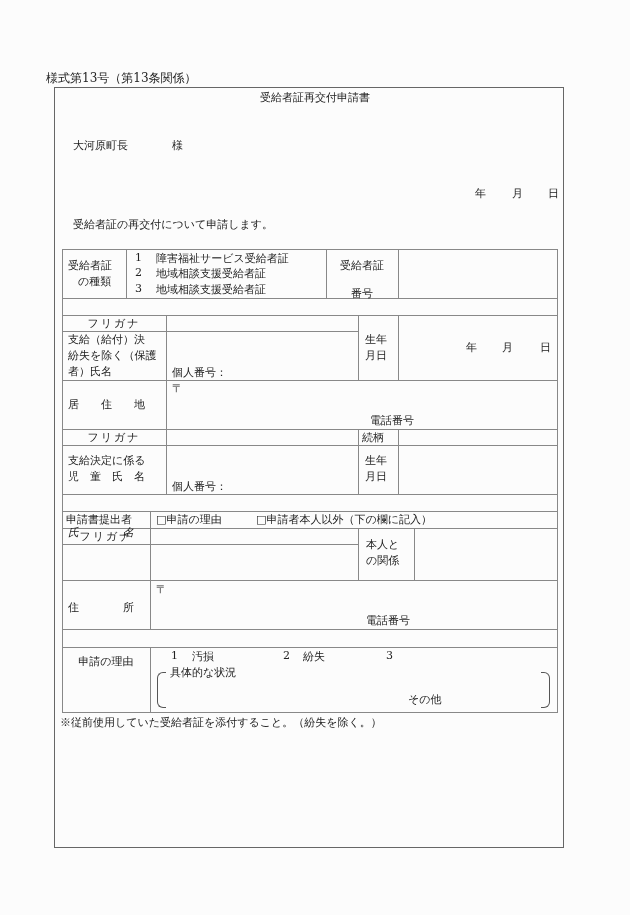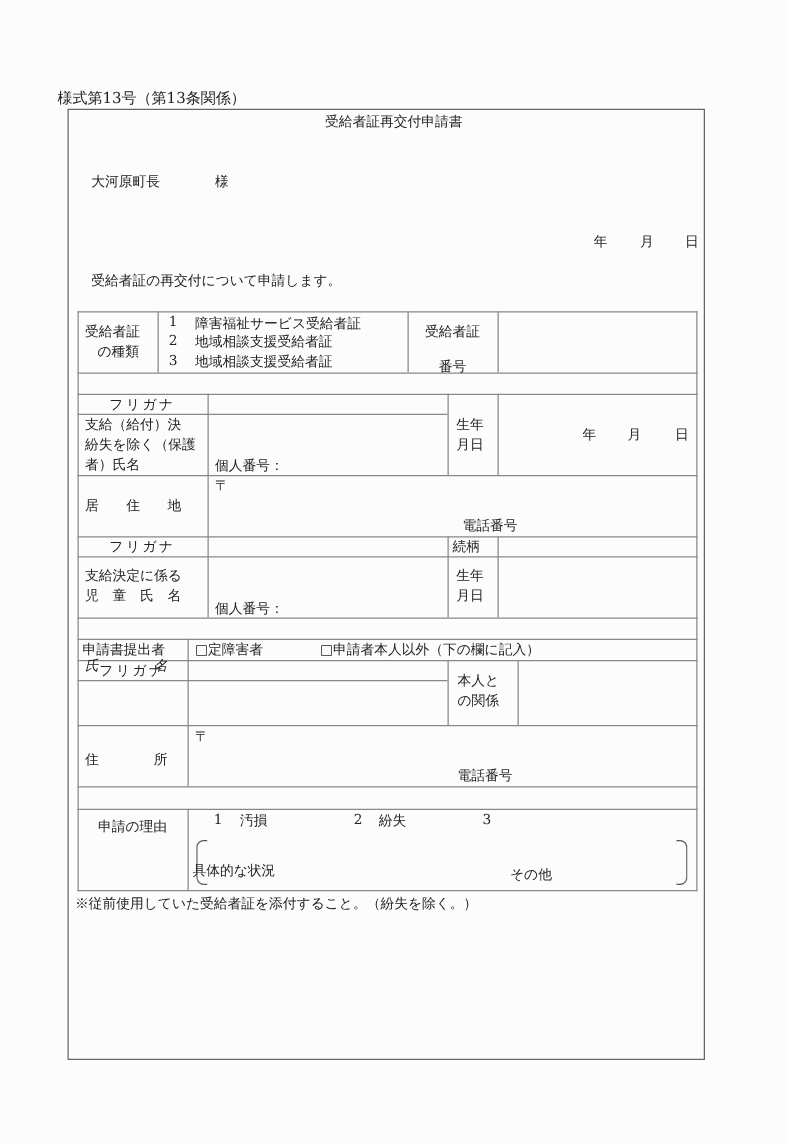--- a/index.html
+++ b/index.html
@@ -107,21 +107,21 @@
 <div class="abs" style="left:362px;top:430px;">続柄</div>
 <div class="abs" style="left:400px;top:430px;width:155px;height:14px;"></div>
 <div class="abs" style="left:68px;top:453px;">支給決定に係る</div>
 <div class="abs" style="left:68px;top:469px;">児　童　氏　名</div>
 <div class="abs" style="left:172px;top:479px;">個人番号：</div>
 <div class="abs" style="left:365px;top:453px;">生年</div>
 <div class="abs" style="left:365px;top:469px;">月日</div>
 <div class="abs" style="left:400px;top:447px;width:155px;height:46px;"></div>
 
 <div class="abs" style="left:66px;top:512px;">申請書提出者</div>
-<div class="abs" style="left:156px;top:512px;">□定障害者</div>
+<div class="abs" style="left:156px;top:512px;">□申請の理由</div>
 <div class="abs" style="left:256px;top:512px;">□申請者本人以外（下の欄に記入）</div>
 <div class="abs" style="left:62px;width:88px;text-align:center;top:529px;letter-spacing:2px;">フリガナ</div>
 <div class="abs" style="left:152px;top:529px;width:204px;height:14px;"></div>
 <div class="abs" style="left:68px;top:525px;font-style:italic;">氏　　　　名</div>
 <div class="abs" style="left:152px;top:546px;width:204px;height:33px;"></div>
 <div class="abs" style="left:366px;top:537px;">本人と</div>
 <div class="abs" style="left:366px;top:553px;">の関係</div>
 <div class="abs" style="left:416px;top:530px;width:139px;height:48px;"></div>
 <div class="abs" style="left:68px;top:600px;">住　　　　所</div>
 <div class="abs" style="left:156px;top:582px;">〒</div>
@@ -129,16 +129,16 @@
 
 <div class="abs" style="left:62px;width:88px;text-align:center;top:654px;">申請の理由</div>
 <div class="abs" style="left:171px;top:649px;">1</div>
 <div class="abs" style="left:192px;top:649px;">汚損</div>
 <div class="abs" style="left:283px;top:649px;">2</div>
 <div class="abs" style="left:303px;top:649px;">紛失</div>
 <div class="abs" style="left:386px;top:649px;">3</div>
 <div class="abs" style="left:408px;top:649px;margin-top:43px;">その他</div>
 <div class="bracket-l" style="left:157px;top:672px;height:34px;"></div>
 <div class="bracket-r" style="left:541px;top:672px;height:34px;"></div>
-<div class="abs" style="left:154px;top:665px;margin-top:24px;">具体的な状況</div>
+<div class="abs" style="left:170px;top:665px;">具体的な状況</div>
 <div class="abs" style="left:168px;top:680px;width:370px;height:26px;"></div>
 
 <div class="abs" style="left:60px;top:715px;">※従前使用していた受給者証を添付すること。（紛失を除く。）</div>
 
 </body></html>

